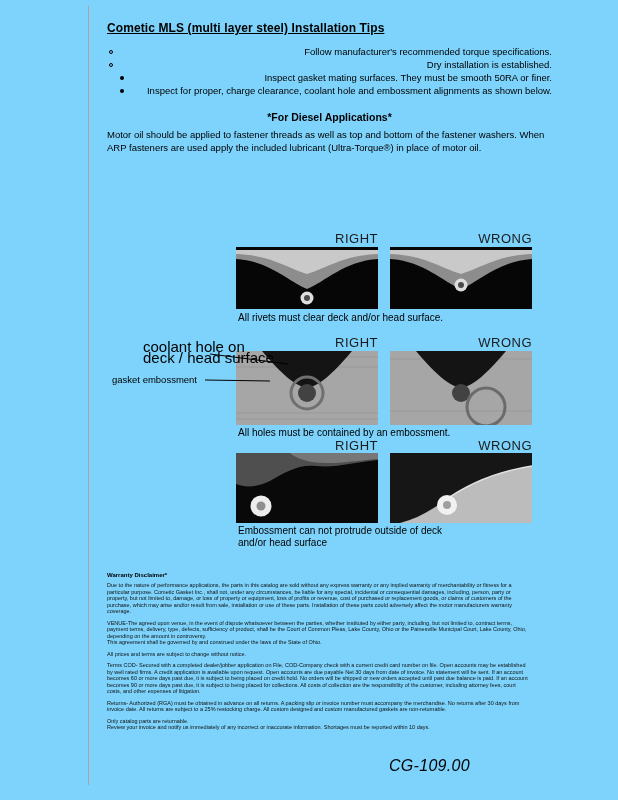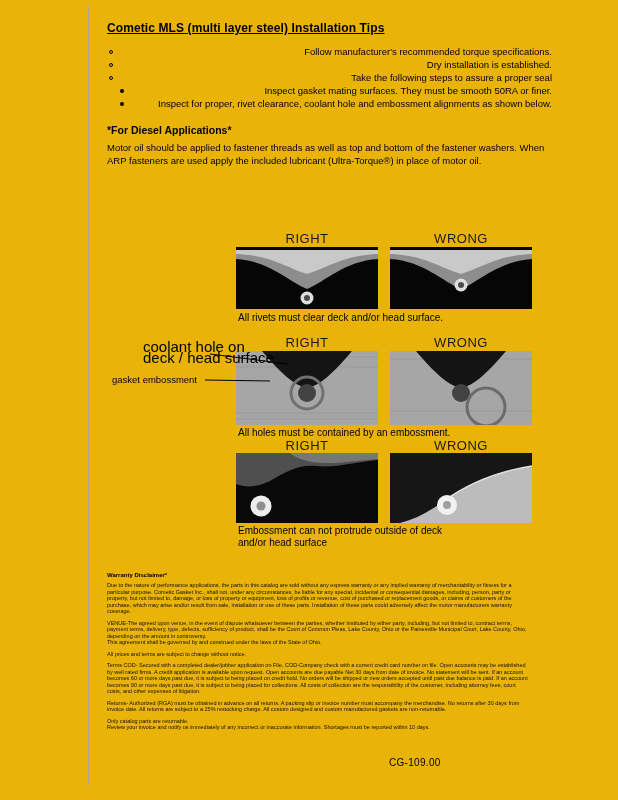--- a/index.html
+++ b/index.html
@@ -1,36 +1,36 @@
 <!DOCTYPE html>
 <html><head>
 <meta charset="utf-8">
 <style>
   * { margin:0; padding:0; box-sizing:border-box; }
   html,body { background:#e8e8e8; }
   body { font-family:"Liberation Sans", sans-serif; }
-  .page { position:relative; width:618px; height:800px; background:#eab308; overflow:hidden; color:#000; margin:0 auto; }
+  .page { position:relative; width:618px; height:800px; background:#7dd3fc; overflow:hidden; color:#000; margin:0 auto; }
   .edge-line { position:absolute; left:88px; top:6px; height:779px; width:1px; background:#a6a6a6; }
 
   .content { position:absolute; left:107px; top:21px; width:445px; }
   .title { font-size:12px; font-weight:bold; text-decoration:underline; margin-bottom:10px; letter-spacing:0.1px; }
 
   .tips { list-style:none; font-size:9.5px; line-height:13px; }
   .tip { position:relative; padding-left:11px;text-align:right; }
   .tip.sub { padding-left:21px; }
   .b-circle { position:absolute; left:2px; top:4.5px; width:4px; height:4px; border:1px solid #000; border-radius:50%; }
   .b-dot { position:absolute; left:13px; top:5px; width:4px; height:4px; background:#000; border-radius:50%; }
 
-  .diesel-heading { font-size:10.5px; font-weight:bold; margin:14px 0 5px; }
+  .diesel-heading { font-size:10.5px; font-weight:bold; margin:14px 0 5px;text-align:center; }
   .para { font-size:9.5px; line-height:13px; margin-bottom:4px; }
   .note { margin-top:9px; }
 
   .diagrams { position:absolute; left:236px; top:231px; width:296px; }
   .dg-labels { position:absolute; width:296px; display:flex; }
-  .dg-labels span { width:142px; text-align:center; font-size:13px; letter-spacing:0.5px; color:#1b1b1b; }
+  .dg-labels span { width:142px; text-align:right; font-size:13px; letter-spacing:0.5px; color:#1b1b1b; }
   .dg-labels span + span { margin-left:12px; }
   .dg-images { position:absolute; display:flex; gap:12px; }
   .dg-img { display:block; }
   .dg-caption { position:absolute; left:2px; font-size:10px; line-height:11.5px; }
 
   .row1-labels { top:0; }
   .row1-images { top:16px; }
   .caption1 { top:81px; }
   .row2-labels { top:104px; }
   .row2-images { top:120px; }
@@ -40,51 +40,47 @@
   .caption3 { top:294px; width:232px; }
 
   .ann-coolant { position:absolute; left:143px; top:341px; font-size:15px; line-height:11px; }
   .ann-emboss  { position:absolute; left:112px; top:374px; font-size:9.5px; }
   .ann-lines   { position:absolute; left:198px; top:347px; pointer-events:none; }
 
   .disclaimer { position:absolute; left:107px; top:572px; width:424px; }
   .disclaimer h3 { font-size:6px; font-weight:bold; margin-bottom:4px; }
   .disclaimer p { font-size:5.5px; line-height:6.5px; margin-bottom:5px; white-space:pre-line; color:#111; }
 
-  .page-number { position:absolute; left:389px; top:757px; font-size:10px; letter-spacing:0.3px; }
+  .page-number { position:absolute; left:389px; top:757px; font-size:16px; letter-spacing:0.3px;font-style:italic; }
 </style>
 </head>
 <body>
 
 <div class="page">
   <div class="edge-line"></div>
 
   <div class="content">
     <h1 class="title">Cometic MLS (multi layer steel) Installation Tips</h1>
 
     <ul class="tips">
       <li class="tip">
         <span class="b-circle"></span>
         <span>Follow manufacturer's recommended torque specifications.</span>
       </li>
       <li class="tip">
         <span class="b-circle"></span>
         <span>Dry installation is established.</span>
       </li>
-      <li class="tip">
-        <span class="b-circle"></span>
-        <span>Take the following steps to assure a proper seal</span>
-      </li>
       <li class="tip sub">
         <span class="b-dot"></span>
         <span>Inspect gasket mating surfaces.  They must be smooth 50RA or finer.</span>
       </li>
       <li class="tip sub">
         <span class="b-dot"></span>
-        <span>Inspect for proper, rivet clearance, coolant hole and embossment alignments as shown below.</span>
+        <span>Inspect for proper, charge clearance, coolant hole and embossment alignments as shown below.</span>
       </li>
     </ul>
 
     <h2 class="diesel-heading">*For Diesel Applications*</h2>
     <p class="para">Motor oil should be applied to fastener threads as well as top and bottom of the fastener washers. When ARP fasteners are used apply the included lubricant (Ultra-Torque®) in place of motor oil.</p>
   </div>
 
   <div class="diagrams">
     <div class="dg-labels row1-labels">
       <span>RIGHT</span>

